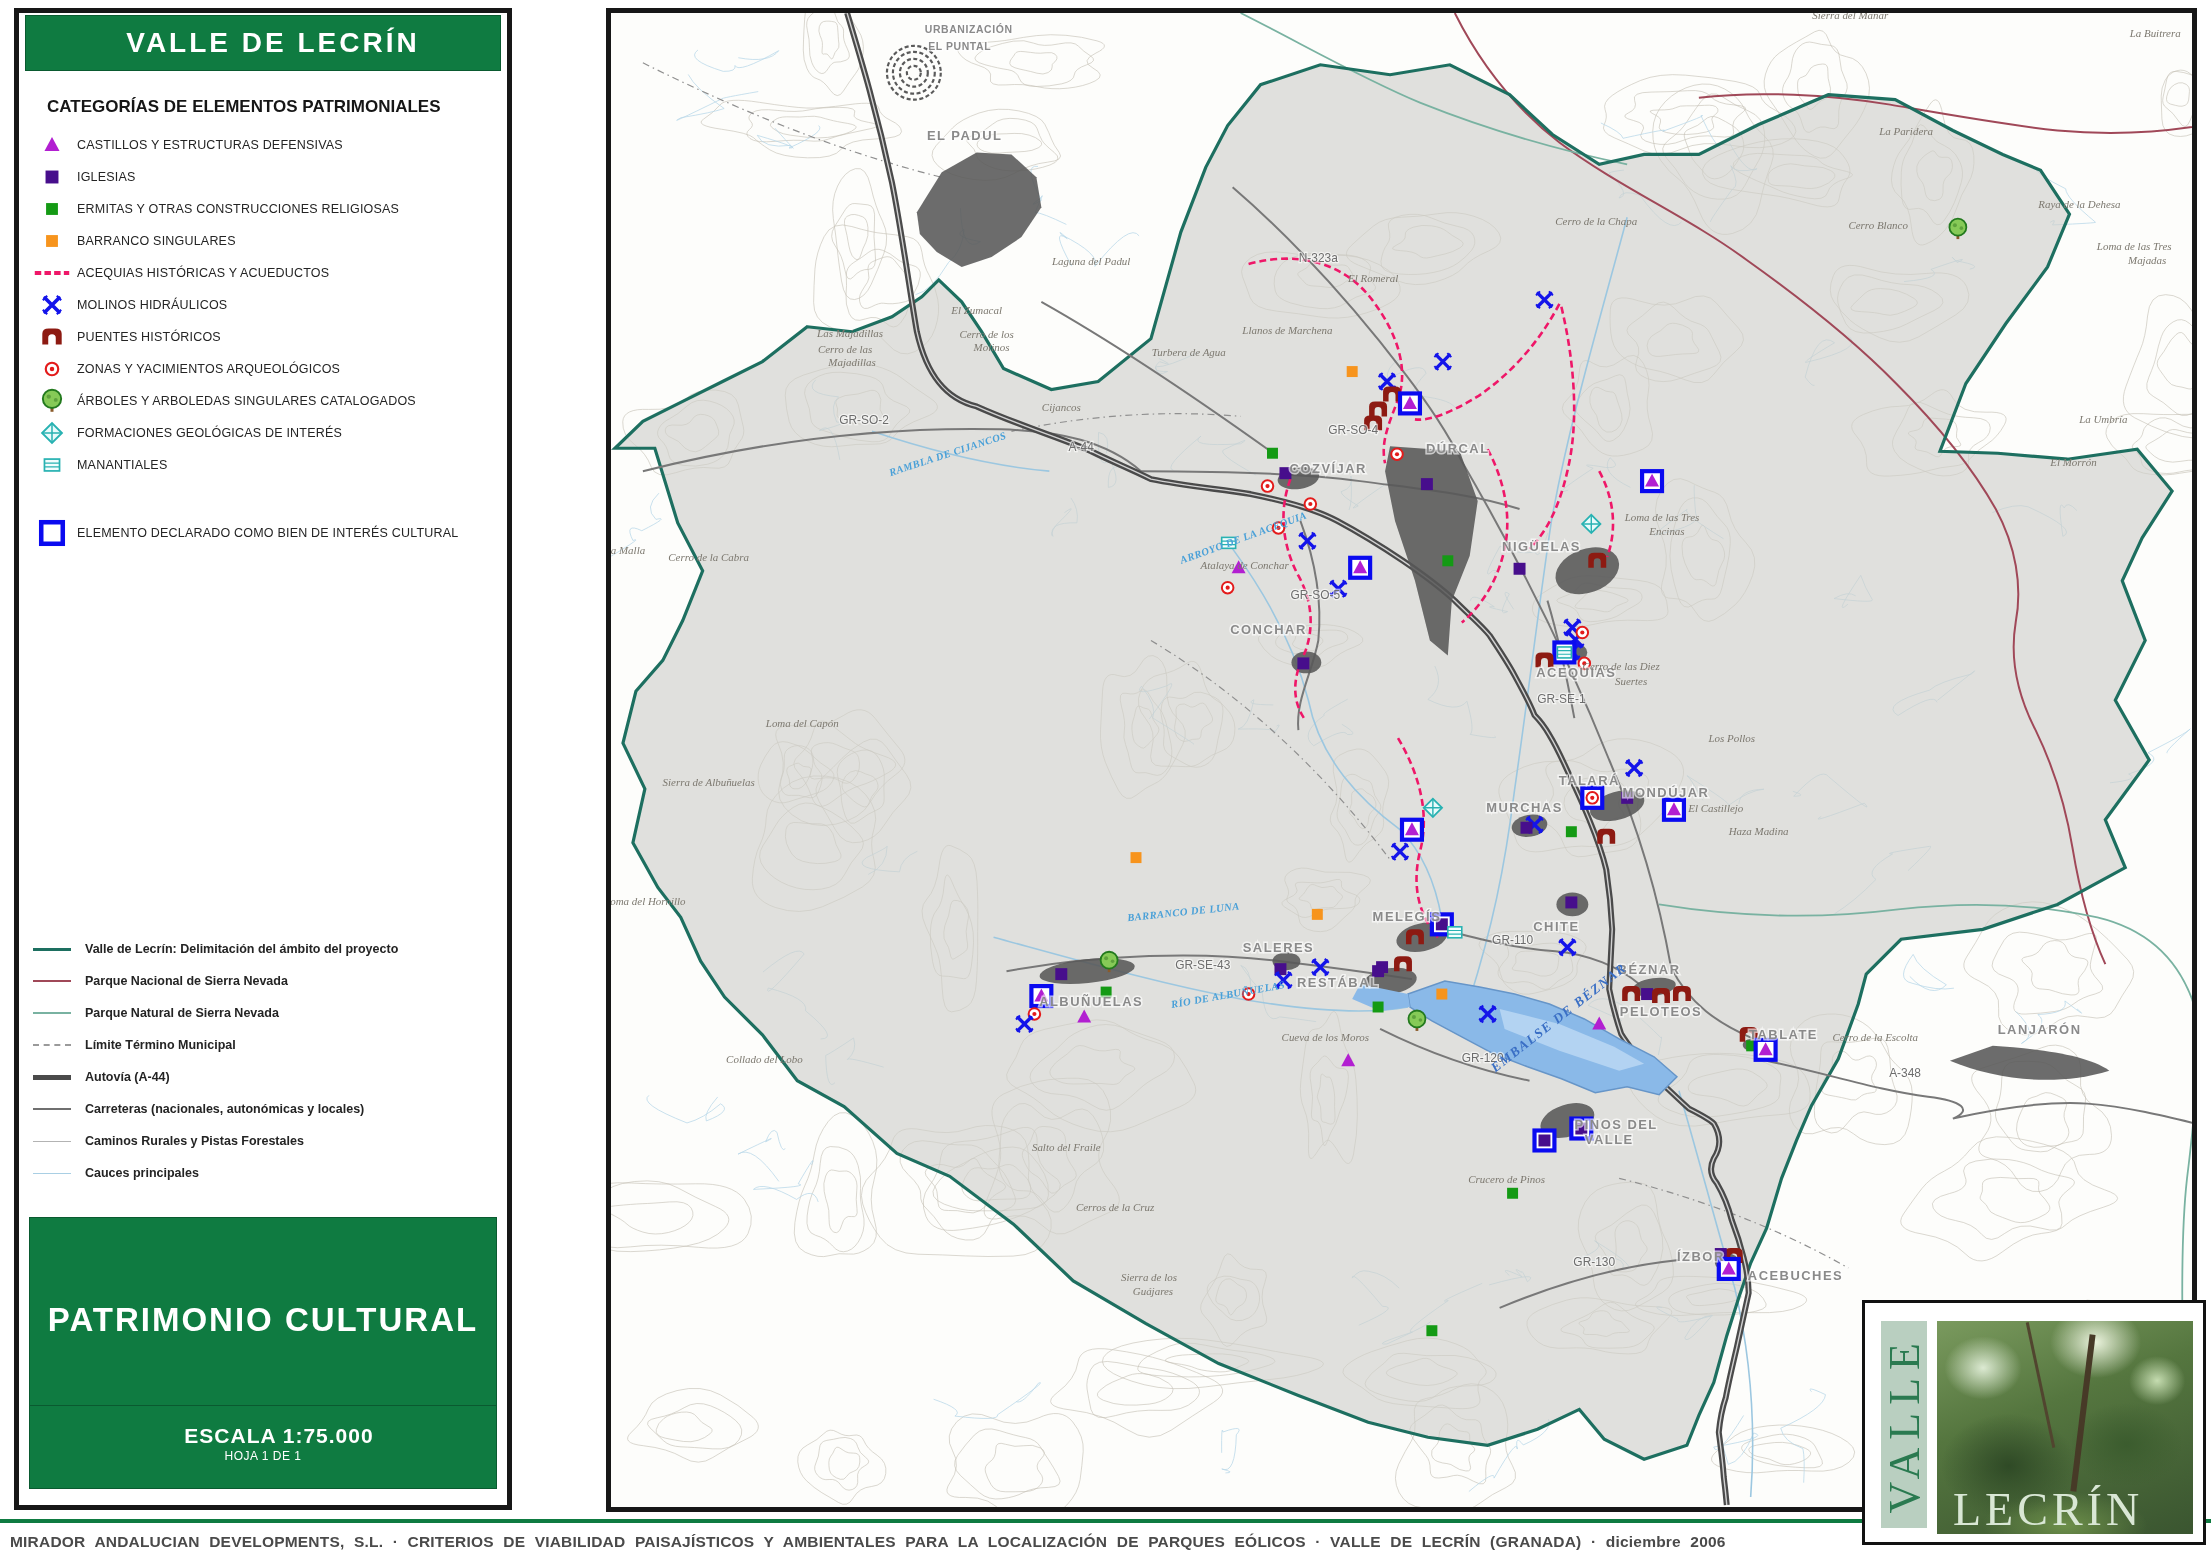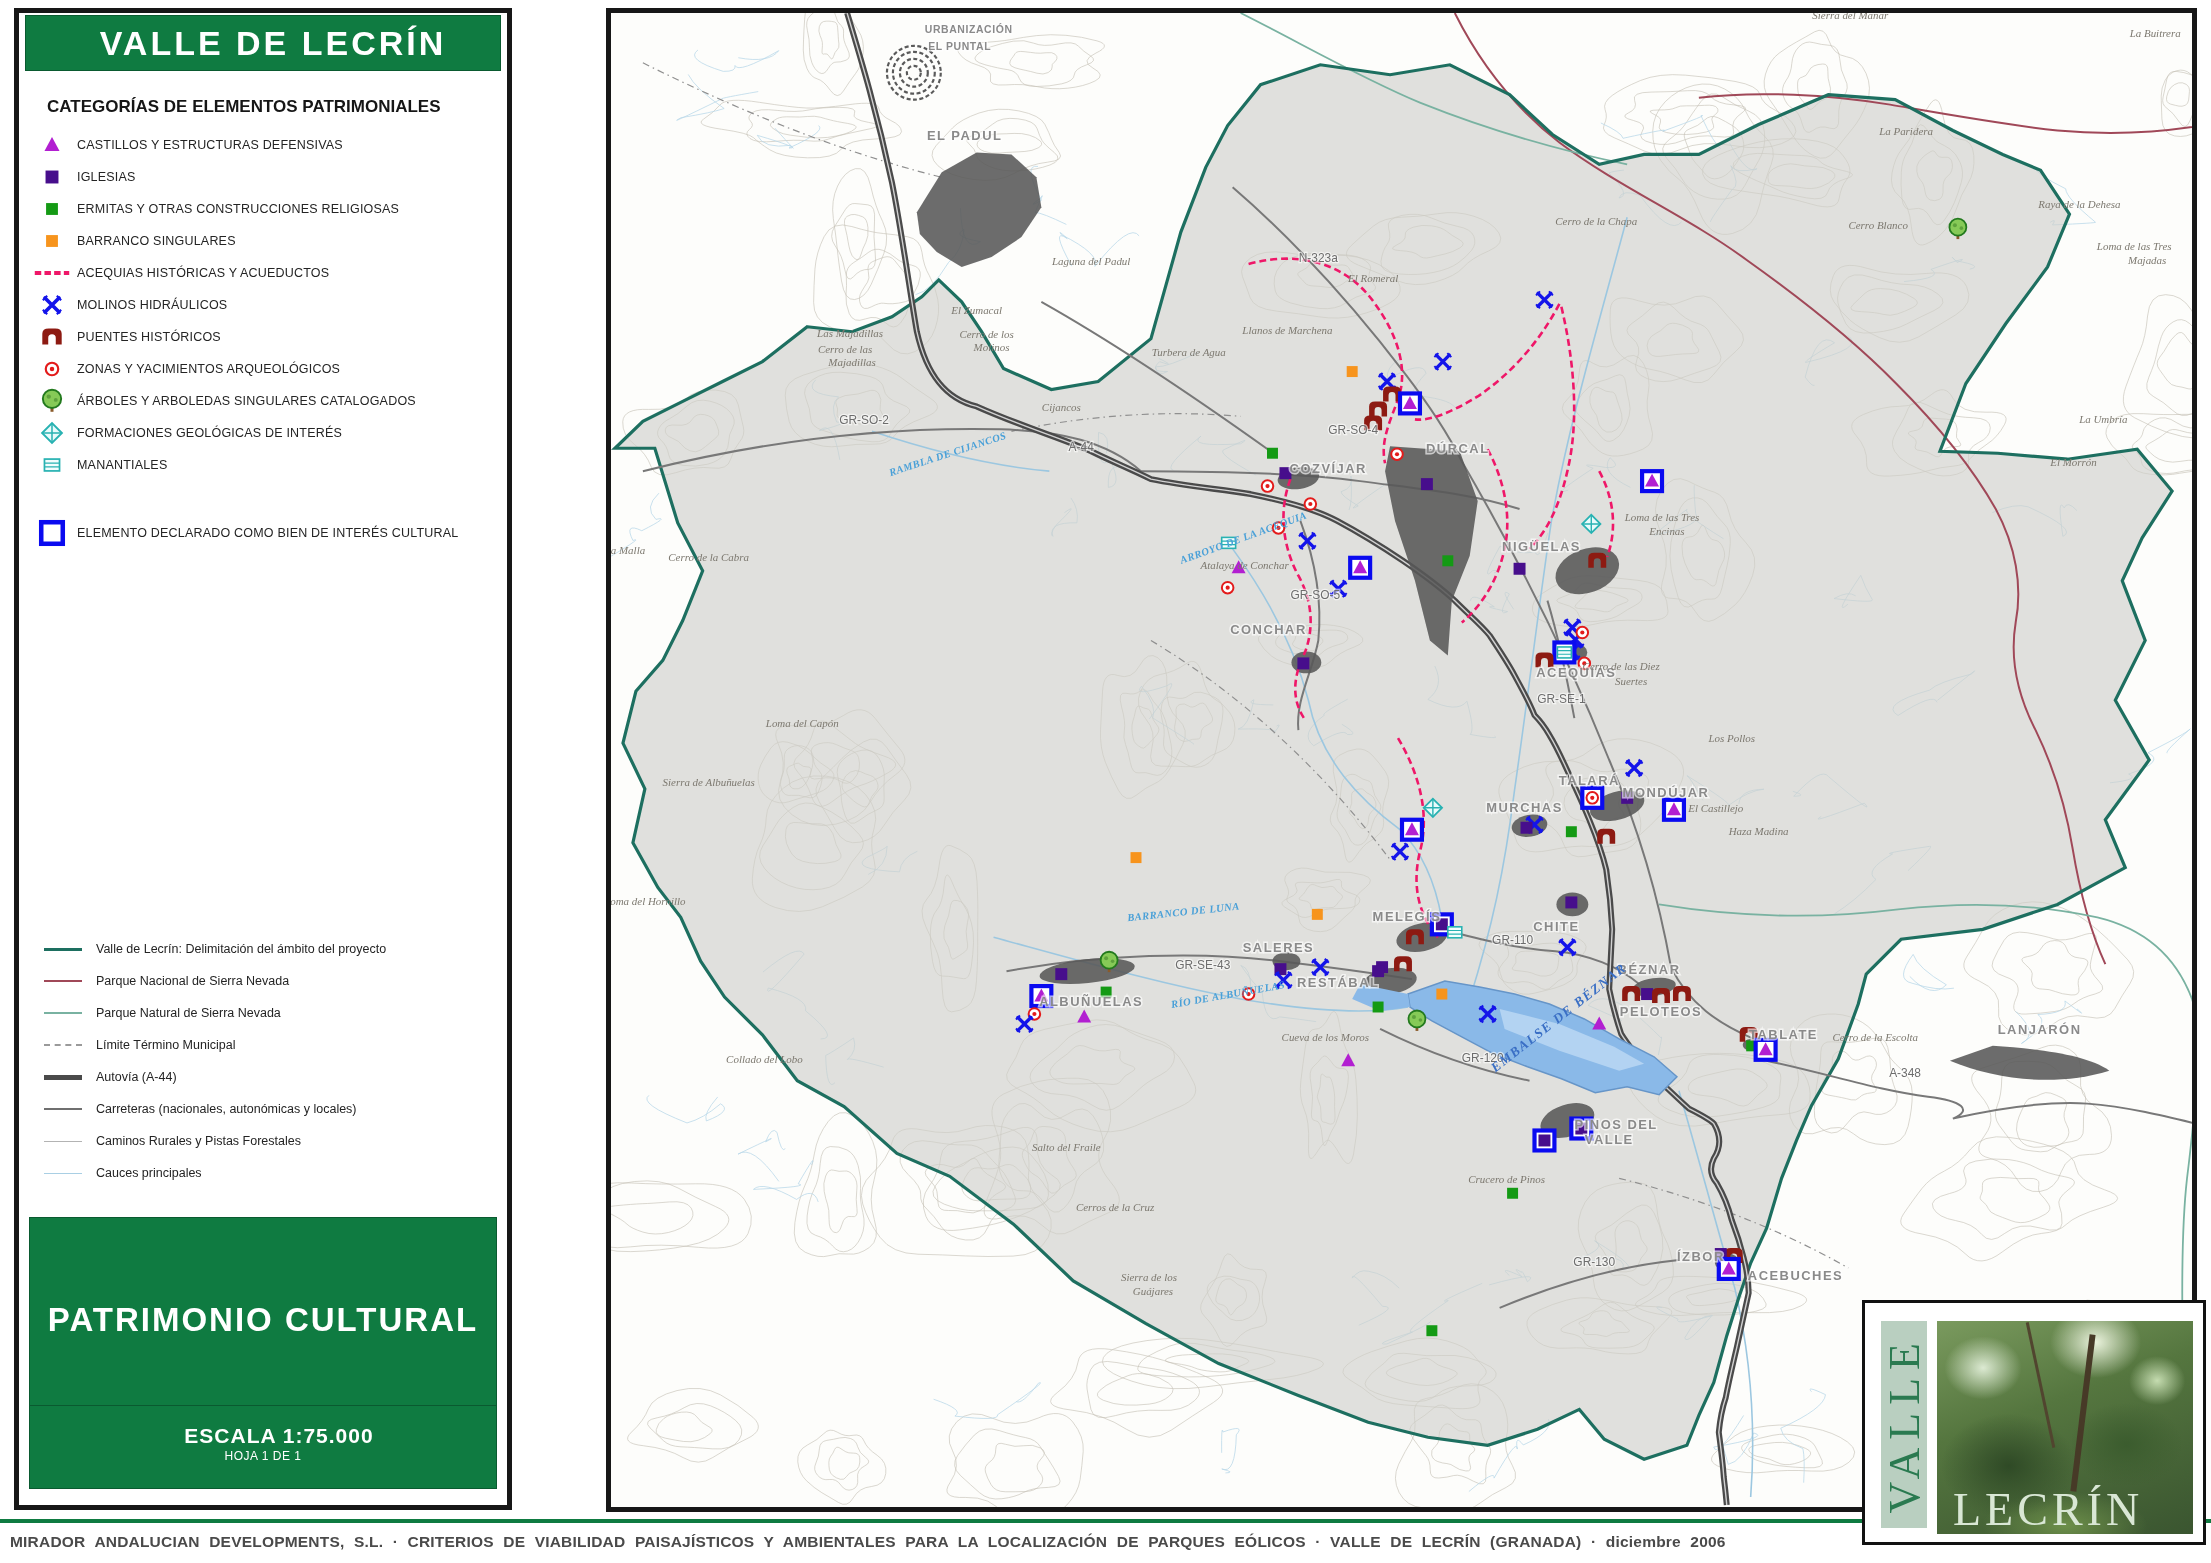--- a/index.html
+++ b/index.html
@@ -3,28 +3,28 @@
 <meta charset="utf-8">
 <style>
   html,body{margin:0;padding:0;background:#ffffff;font-family:"Liberation Sans",sans-serif;}
   #page{position:relative;width:2211px;height:1563px;background:#fff;overflow:hidden;}
 
   
   #legend-panel{position:absolute;left:14px;top:8px;width:498px;height:1502px;
     border:5px solid #171717;background:#fff;box-sizing:border-box;}
   .green{background:#0f7b41;border:1px solid #0a5a30;color:#fff;box-sizing:border-box;}
   #title-bar{position:absolute;left:6px;top:2px;right:6px;height:56px;display:flex;
-    align-items:center;justify-content:center;font-size:34px;letter-spacing:3px;font-weight:600;padding-left:20px;}
+    align-items:center;justify-content:center;font-size:28px;letter-spacing:3px;font-weight:600;padding-left:20px;}
   #legend-title{position:absolute;left:28px;top:84px;font-size:17px;font-weight:700;color:#161616;}
   #legend-items{position:absolute;left:8px;top:116px;right:4px;}
   .li{display:flex;align-items:center;height:32px;}
   .li .slot{width:50px;flex:0 0 50px;display:flex;justify-content:center;align-items:center;}
   .li .lbl{font-size:12.5px;color:#242424;letter-spacing:.2px;}
   #bic-row{position:absolute;left:8px;top:504px;right:4px;}
-  #legend-lines{position:absolute;left:25px;top:920px;right:4px;}
+  #legend-lines{position:absolute;left:14px;top:920px;right:4px;font-weight:bold;}
   .ln{display:flex;align-items:center;height:32px;}
   .ls{width:38px;flex:0 0 38px;margin-right:14px;height:0;}
   .ln .lbl{font-size:12.5px;color:#242424;}
   .ls-valle{border-top:3px solid #1d6f60;}
   .ls-nacional{border-top:2px solid #a04858;}
   .ls-natural{border-top:2px solid #79b2a1;}
   .ls-limite{border-top:2px dashed #9a9a9a;}
   .ls-autovia{border-top:5px solid #4a4a4a;}
   .ls-carreteras{border-top:2.5px solid #6f6f6f;}
   .ls-caminos{border-top:1.5px solid #b3b3b3;}

